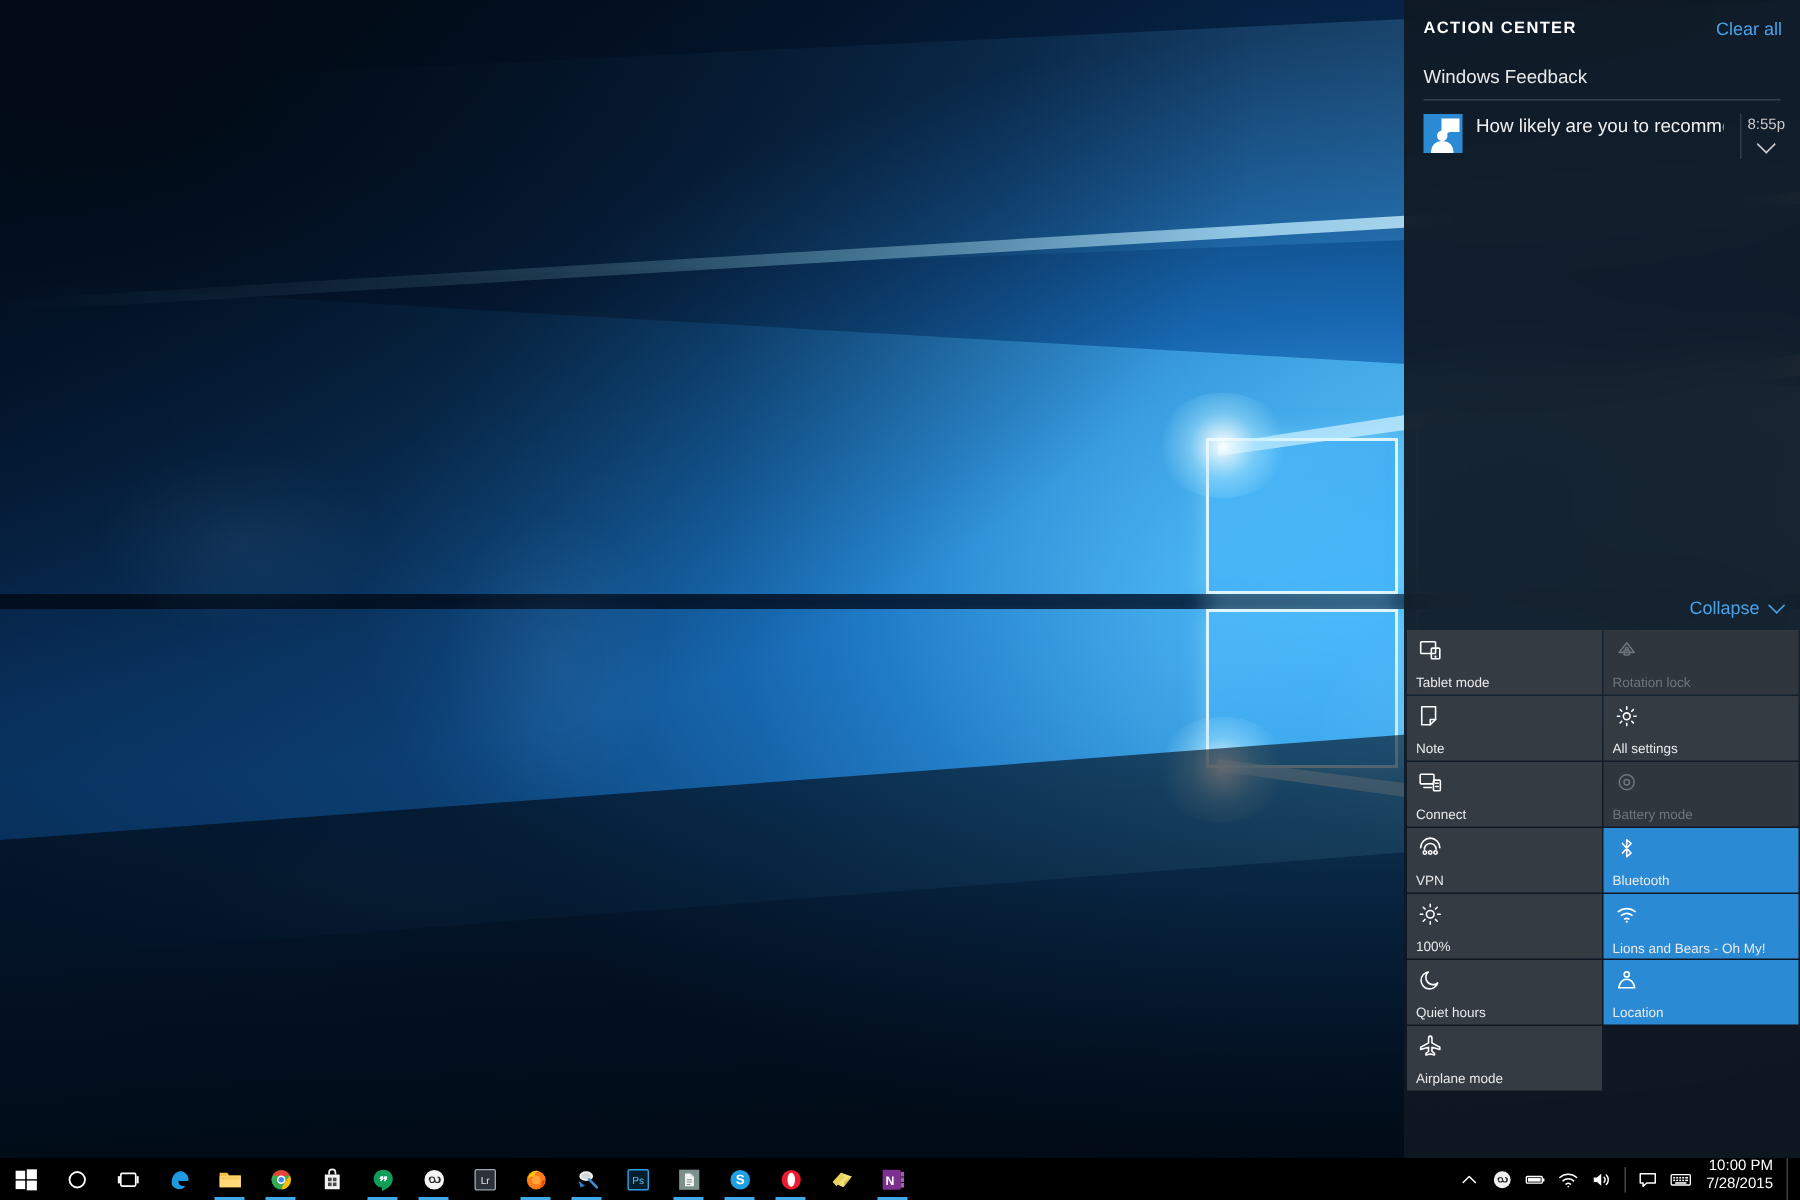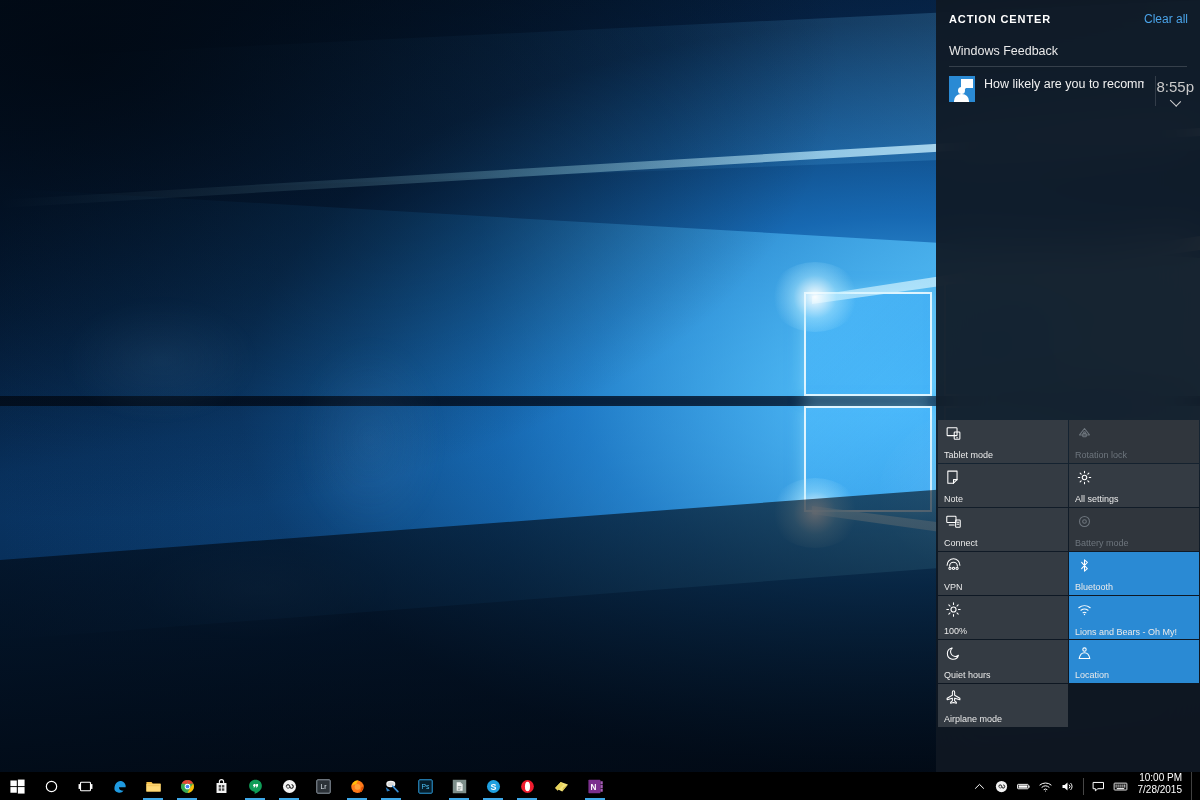--- a/index.html
+++ b/index.html
@@ -171,21 +171,21 @@
   .notif-text {
     font-size:12.5px; color:#f0f0f0; line-height:15px;
     white-space:nowrap; overflow:hidden;
   }
   .notif-meta {
     flex:0 0 34px; display:flex; flex-direction:column;
     align-items:center; gap:3px; padding-top:2px;
     border-left:1px solid rgba(255,255,255,0.14);
     margin-left:2px; height:30px; justify-content:flex-start;
   }
-  .notif-time { font-size:15px; color:#c9c9c9; }
+  .notif-time { font-size:10px; color:#c9c9c9; }
   .notif-chevron {
     width:9px; height:9px; margin-top:1px;
     border-right:1.4px solid #cfcfcf; border-bottom:1.4px solid #cfcfcf;
     transform:rotate(45deg) translate(-1px,-1px);
     cursor:pointer;
   }
 
   #ac-spacer { flex:1 1 auto; }
 
   #collapse-row {
@@ -318,20 +318,24 @@
       </div>
       <div class="notif-meta">
         <div class="notif-time">8:55p</div>
         <div class="notif-chevron"></div>
       </div>
     </div>
   </div>
 
   <div id="ac-spacer"></div>
 
+  <div id="collapse-row">
+    <span>Collapse</span>
+    <span id="collapse-chevron"></span>
+  </div>
 
   <div id="tiles">
       <div class="tile off"><span><svg class="tile-ico" viewBox="0 0 24 24" fill="none" stroke="currentColor" stroke-width="1.5" stroke-linecap="round" stroke-linejoin="round">
             <rect x="3" y="4" width="14" height="11" rx="1"></rect>
             <rect x="13" y="10" width="8" height="10" rx="1"></rect>
             <circle cx="17" cy="18" r="1" fill="currentColor" stroke="none"></circle>
           </svg></span><span class="tile-label">Tablet mode</span></div>
       <div class="tile disabled"><span><svg class="tile-ico" viewBox="0 0 24 24" fill="none" stroke="currentColor" stroke-width="1.5" stroke-linecap="round" stroke-linejoin="round">
             <path d="M5 14 L12 5 L19 14 Z"></path>
             <rect x="9.5" y="12" width="5" height="4.5" rx="1"></rect>

